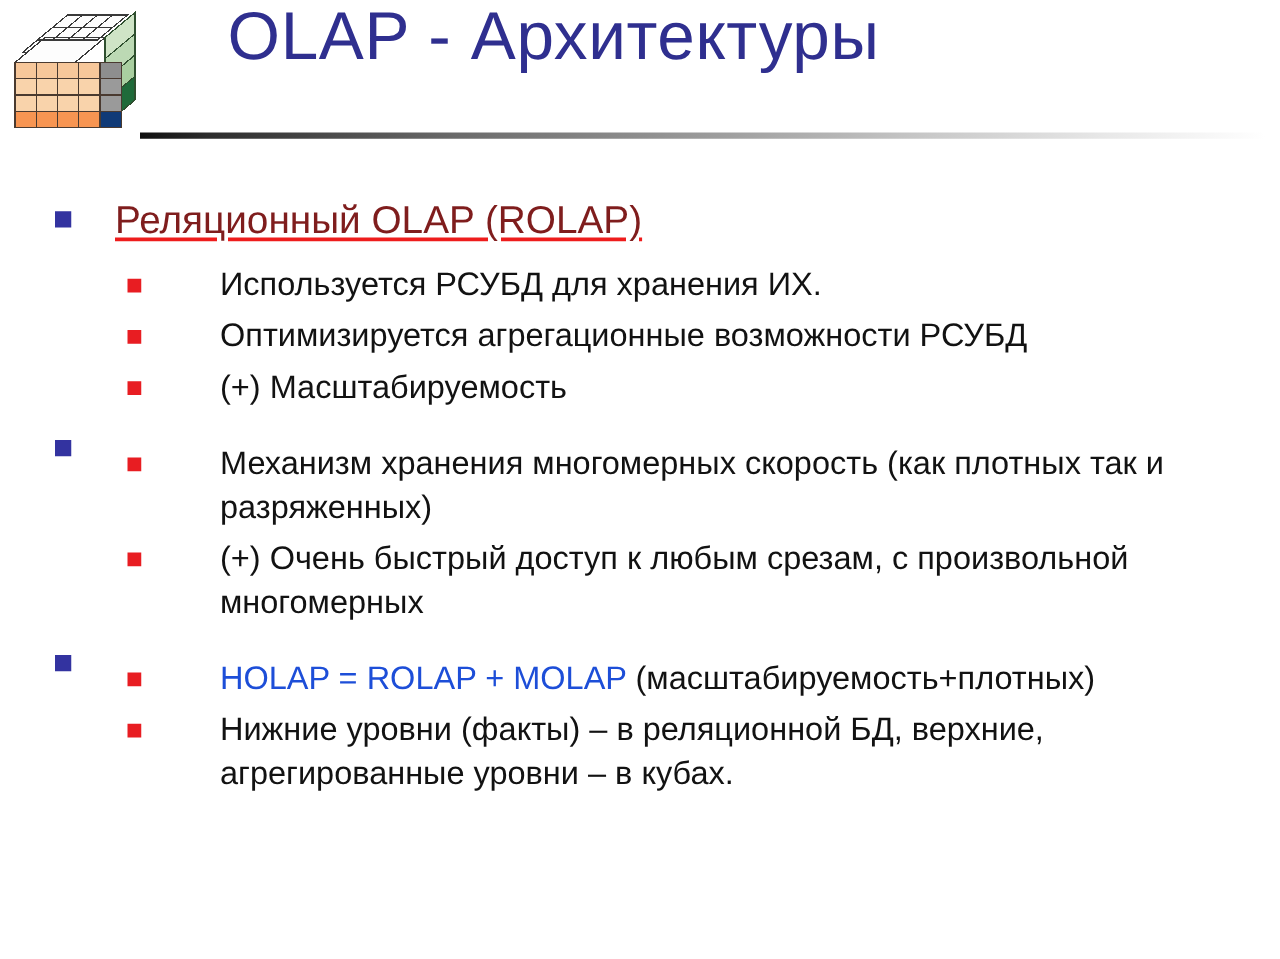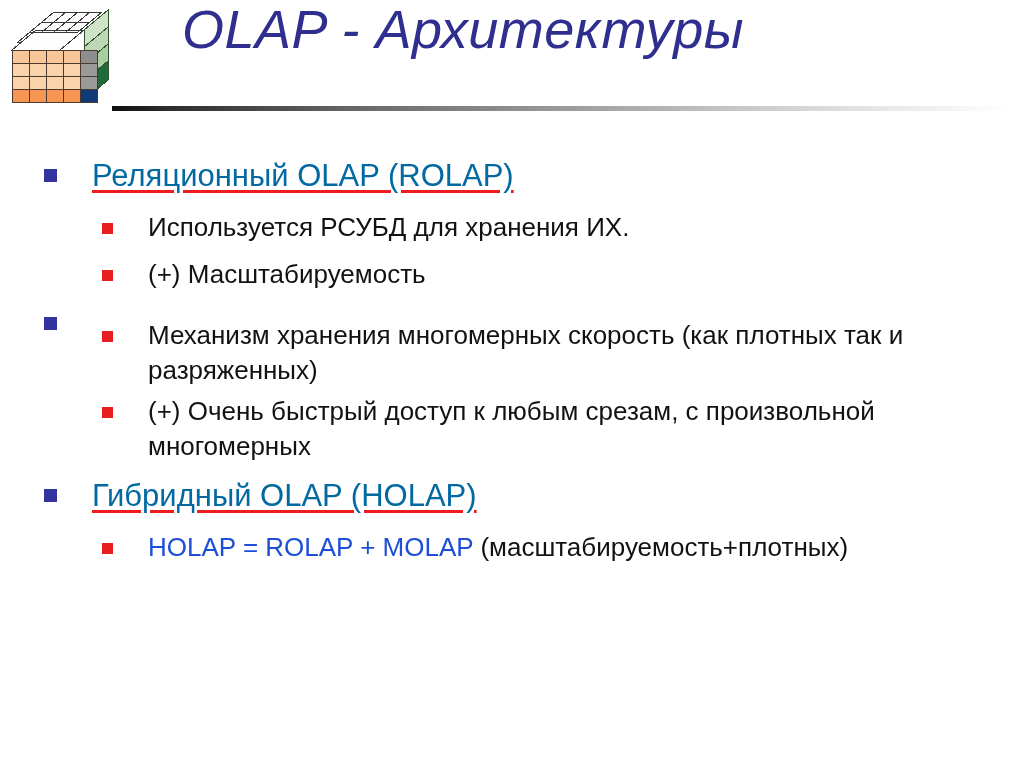--- a/index.html
+++ b/index.html
@@ -12,21 +12,20 @@
     height: 767px;
     overflow: hidden;
     font-family: "Liberation Sans", sans-serif;
     position: relative;
   }
 
   
   .slide-header {
     position: relative;
     height: 122px;
-    font-style: italic;
   }
 
   .cube {
     position: absolute;
     left: 6px;
     top: 4px;
     width: 118px;
     height: 108px;
   }
 
@@ -74,21 +73,21 @@
     left: 44px;
     top: 13px;
     width: 13px;
     height: 13px;
     background: #3333a0;
   }
   .l1-text {
     display: inline;
     font-size: 31px;
     line-height: 40px;
-    color: #0369a1;
+    color: #7f1d1d;
     text-decoration: underline;
     text-underline-offset: 4px;
     -webkit-text-decoration-color: #ee1c1c;
     text-decoration-color: #ee1c1c;
   }
 
   .l2 {
     position: relative;
     margin: 0;
     padding-left: 148px;
@@ -99,20 +98,21 @@
     top: 13px;
     width: 11px;
     height: 11px;
     background: #e81d22;
   }
   .l2-text {
     font-size: 26px;
     line-height: 35px;
     color: #121212;
     display: block;
+    margin-left: 28px;
   }
   .accent-blue {
     color: #1d4ed8;
   }
 
   .sp-a { height: 34px; }
   .sp-b { height: 14px; }
   .sp-c { height: 6px; }
   .sp-d { height: 12px; }
 </style>
@@ -195,20 +195,24 @@
     <span class="l1-text">Реляционный OLAP (ROLAP)</span>
   </div>
 
   <div class="sp-b"></div>
 
   <div class="l2">
     <span class="l2-marker"></span>
     <span class="l2-text">Используется РСУБД для хранения ИХ.</span>
   </div>
   <div class="sp-c"></div>
+  <div class="l2">
+    <span class="l2-marker"></span>
+    <span class="l2-text">Оптимизируется агрегационные возможности РСУБД</span>
+  </div>
   <div class="sp-c"></div>
   <div class="l2">
     <span class="l2-marker"></span>
     <span class="l2-text">(+) Масштабируемость</span>
   </div>
 
   <div class="sp-d"></div>
 
   <div class="l1">
     <span class="l1-marker"></span>
@@ -223,24 +227,27 @@
   <div class="sp-c"></div>
   <div class="l2">
     <span class="l2-marker"></span>
     <span class="l2-text">(+) Очень быстрый доступ к любым срезам, с произвольной многомерных</span>
   </div>
 
   <div class="sp-d"></div>
 
   <div class="l1">
     <span class="l1-marker"></span>
-    <span class="l1-text">Гибридный OLAP (HOLAP)</span>
   </div>
 
   <div class="sp-b"></div>
 
   <div class="l2">
     <span class="l2-marker"></span>
     <span class="l2-text"><span class="accent-blue">HOLAP = ROLAP + MOLAP</span><span> (масштабируемость+плотных)</span></span>
   </div>
   <div class="sp-c"></div>
+  <div class="l2">
+    <span class="l2-marker"></span>
+    <span class="l2-text">Нижние уровни (факты) – в реляционной БД, верхние, агрегированные уровни – в кубах.</span>
+  </div>
 
 </div>
 
 </body></html>

